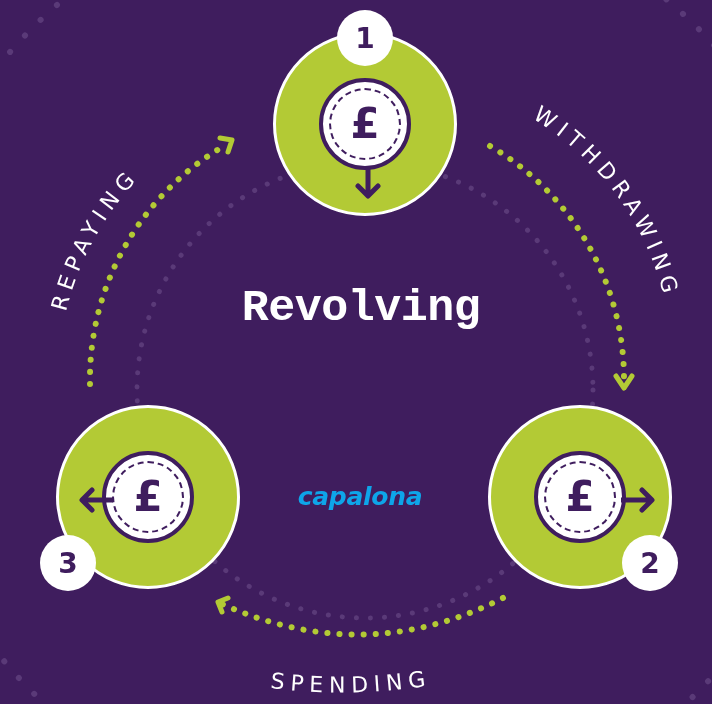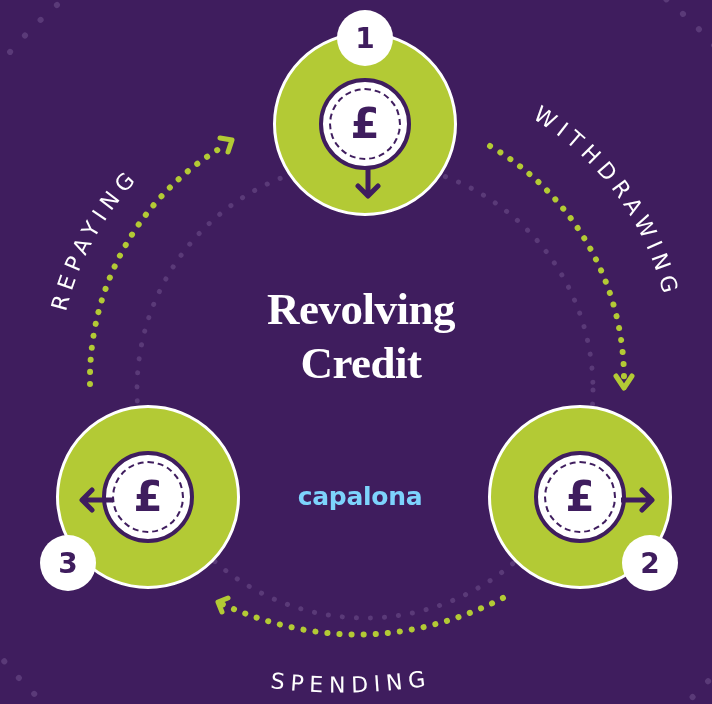--- a/index.html
+++ b/index.html
@@ -1,20 +1,20 @@
 <!DOCTYPE html>
 <html><head>
 <meta charset="utf-8">
 <style>
   html,body{margin:0;padding:0;}
   body{width:712px;height:704px;overflow:hidden;background:#3f1d5e;position:relative;font-family:"Liberation Sans","DejaVu Sans",sans-serif;}
   svg.bg{position:absolute;left:0;top:0;}
-  .title{position:absolute;left:206px;top:282px;width:310px;text-align:center;color:#fff;font-weight:bold;font-size:45px;line-height:54px;font-family:Liberation Serif, serif;letter-spacing:-0.5px;}
+  .title{position:absolute;left:206px;top:282px;width:310px;text-align:center;color:#fff;font-weight:bold;font-size:45px;line-height:54px;font-family:Liberation Mono, monospace;letter-spacing:-0.5px;}
   .title div{white-space:nowrap;}
-  .brand{position:absolute;left:260px;top:482px;width:200px;text-align:center;color:#7dd3fc;font-weight:bold;font-size:25px;font-family:"DejaVu Sans",sans-serif;letter-spacing:-0.3px;}
+  .brand{position:absolute;left:260px;top:482px;width:200px;text-align:center;color:#0ea5e9;font-weight:bold;font-size:25px;font-family:"DejaVu Sans",sans-serif;letter-spacing:-0.3px;font-style:italic;}
   .node{position:absolute;width:184px;height:184px;border-radius:50%;background:#b3ca35;border:3px solid #fff;box-sizing:border-box;}
   .coin{position:absolute;left:50%;top:50%;width:92px;height:92px;margin:-46px 0 0 -46px;border-radius:50%;background:#fff;border:4px solid #3f1d5e;box-sizing:border-box;}
   .coin::after{content:"";position:absolute;left:6px;top:6px;right:6px;bottom:6px;border-radius:50%;border:2px dashed #3f1d5e;}
   .pound{position:absolute;left:0;top:0;width:100%;height:100%;display:flex;align-items:center;justify-content:center;font-size:42px;font-weight:bold;color:#3f1d5e;font-family:"DejaVu Sans",sans-serif;line-height:1;}
   .badge{position:absolute;width:56px;height:56px;border-radius:50%;background:#fff;color:#3f1d5e;font-weight:bold;font-size:28px;display:flex;align-items:center;justify-content:center;font-family:"DejaVu Sans",sans-serif;}
   .arr{position:absolute;}
 </style>
 </head>
 <body>
 
@@ -68,15 +68,14 @@
     <div class="pound">£</div>
   </div>
   <svg class="arr" width="34" height="30" style="left:130px;top:77px;" viewBox="0 0 34 30">
     <path d="M0 15 H30 M21 5 L31 15 L21 25" fill="none" stroke="#3f1d5e" stroke-width="5" stroke-linecap="round" stroke-linejoin="round"></path>
   </svg>
 </div>
 <div class="badge" style="left:622px;top:535px;">2</div>
 
 <div class="title">
   <div>Revolving</div>
-  <div>Credit</div>
 </div>
 <div class="brand">capalona</div>
 
 </body></html>

